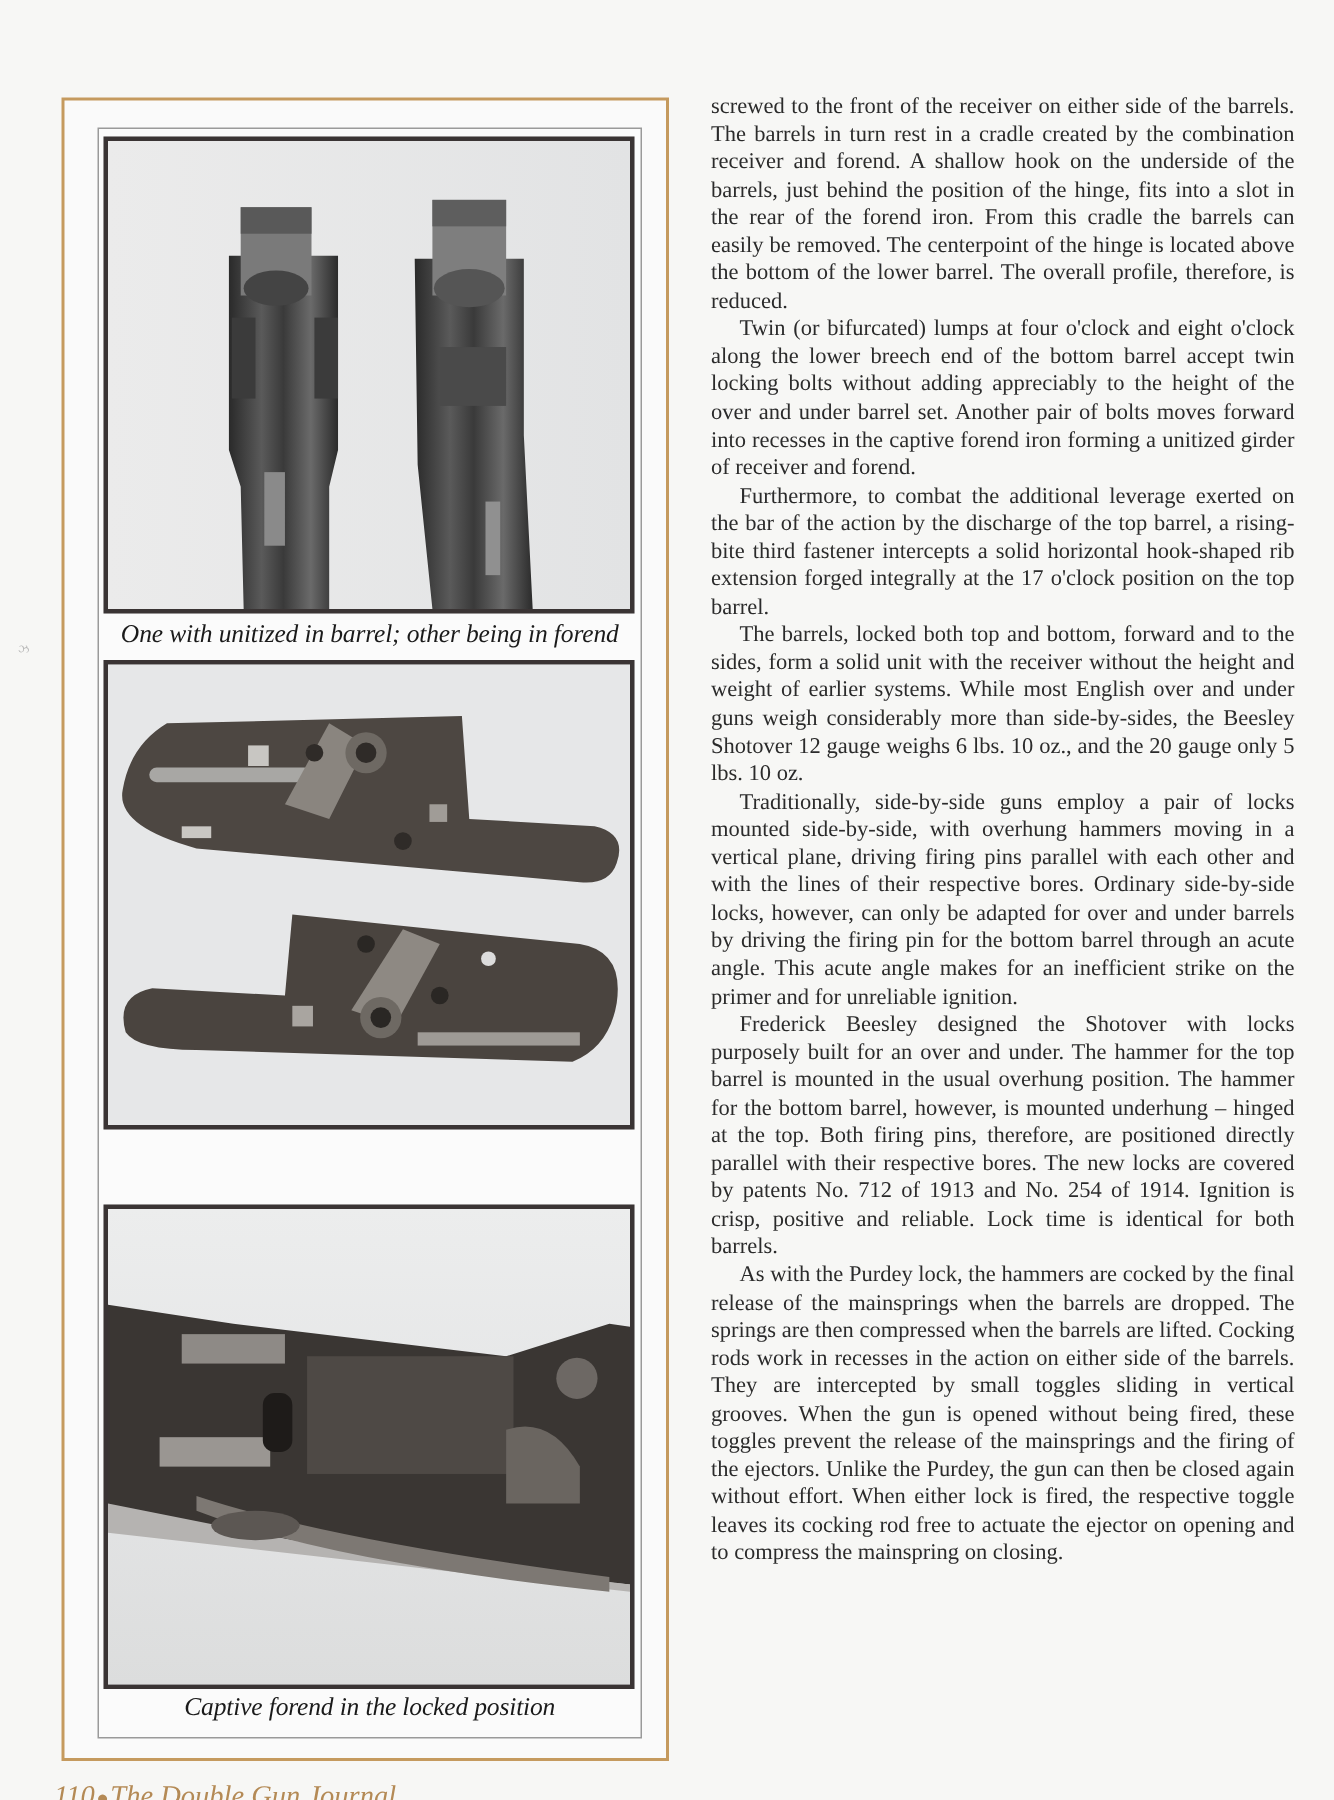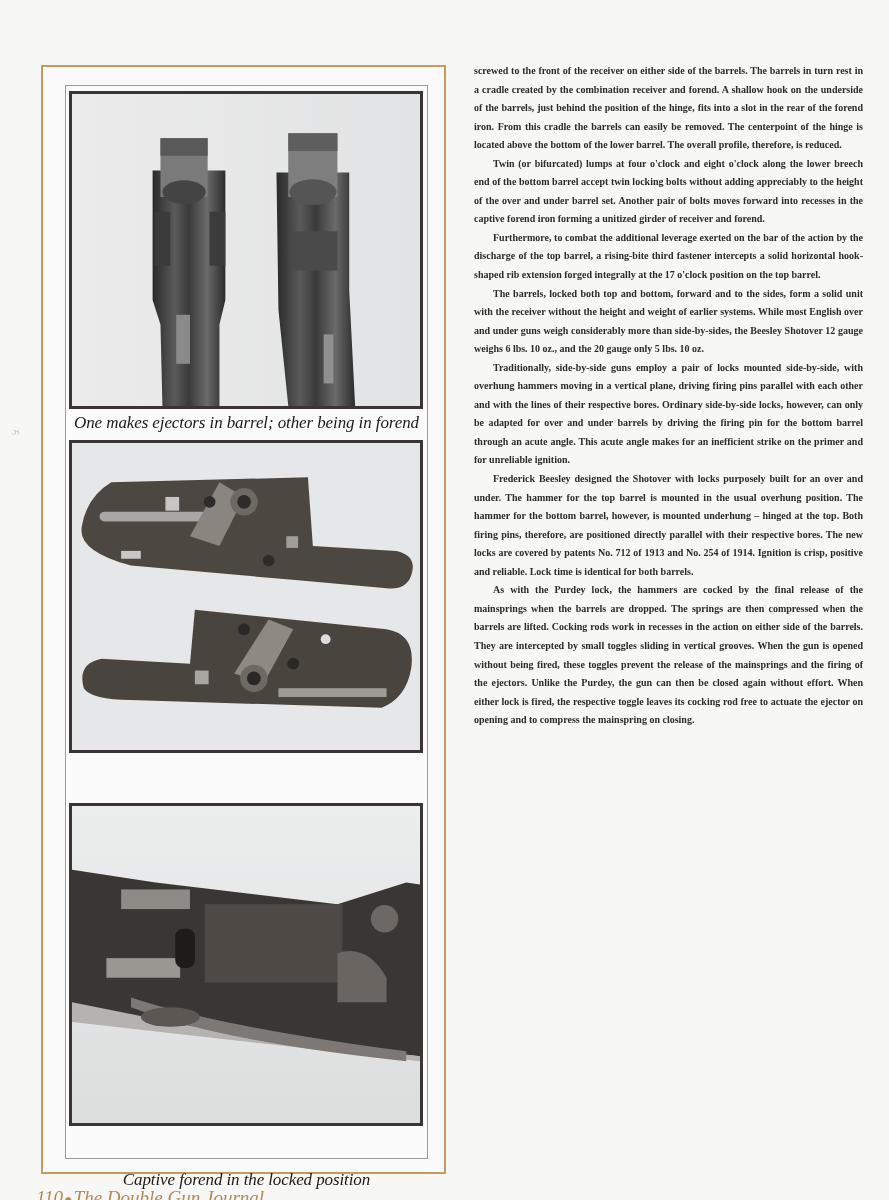--- a/index.html
+++ b/index.html
@@ -27,35 +27,34 @@
     #photo1 { top: 91px; height: 318px; }
     #photo2 { top: 440px; height: 313px; }
     #photo3 { top: 803px; height: 323px; }
     .caption {
       position: absolute; left: 66px; width: 361px; text-align: center;
       font-style: italic; font-size: 17px; line-height: 21px; color: #1a1a1a;
       letter-spacing: -0.1px;
     }
     #cap1 { top: 412px; }
     #cap2 { top: 777px; margin-top: 23px; }
-    #cap3 { top: 1169px; }
+    #cap3 { top: 1127px; }
     .stray-mark {
       position: absolute; left: 12px; top: 428px; font-size: 8px; color: #b9b9b9;
     }
     .footer {
       position: absolute; left: 36px; top: 1187px; font-style: italic;
       font-size: 19px; color: #b48a55; white-space: nowrap;
     }
     .footer .bullet { font-style: normal; font-size: 14px; margin: 0 1px; }
     
     .article {
       position: absolute; left: 474px; top: 62px; width: 389px;
-      font-size: 10px; line-height: 18.55px; text-align: justify;
+      font-size: 15px; line-height: 18.55px; text-align: justify;
       color: #2b2b2b;
-      font-weight: bold;
     }
     .article p { margin: 0; text-indent: 19px; hyphens: manual; }
     .article p.first { text-indent: 0; }
   </style>
 </head>
 <body>
 
 <div class="stray-mark">ઝ</div>
 
 <div class="figure-frame"></div>
@@ -87,21 +86,21 @@
     <rect x="106" y="225" width="14" height="50" fill="#8a8a8a"></rect>
 
     <path d="M208 80 L210 220 L220 318 L288 318 L282 200 L282 80 Z" fill="url(#steel)"></path>
     <rect x="220" y="40" width="50" height="65" fill="#7e7e7e"></rect>
     <rect x="220" y="40" width="50" height="18" fill="#5e5e5e"></rect>
     <ellipse cx="245" cy="100" rx="24" ry="13" fill="#555"></ellipse>
     <rect x="225" y="140" width="45" height="40" fill="#4a4a4a"></rect>
     <rect x="256" y="245" width="10" height="50" fill="#909090"></rect>
   </svg>
 </div>
-<div class="caption" id="cap1">One makes ejectors in barrel; other being in forend</div>
+<div class="caption" id="cap1">One with unitized in barrel; other being in forend</div>
 
 <div class="photo" id="photo2">
   <svg viewBox="0 0 354 313" preserveAspectRatio="none">
     <rect width="354" height="313" fill="#e6e7e8"></rect>
 
     <path d="M40 40 L240 35 L245 105 L330 110 Q352 115 345 135 Q340 150 320 148 L230 140 L60 125 Q5 110 10 85 Q15 55 40 40 Z" fill="#4d4742"></path>
     <rect x="28" y="70" width="110" height="10" rx="5" fill="#a8a7a4"></rect>
     <path d="M120 95 L150 40 L175 55 L150 105 Z" fill="#8a857f"></path>
     <circle cx="175" cy="60" r="14" fill="#6e6963"></circle>
     <circle cx="175" cy="60" r="7" fill="#2f2b28"></circle>

